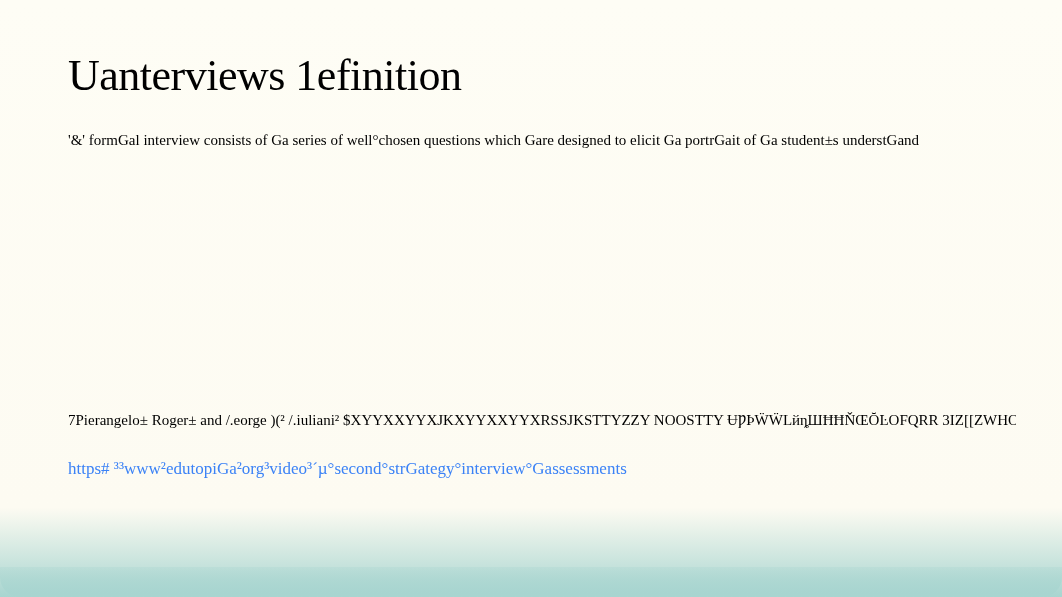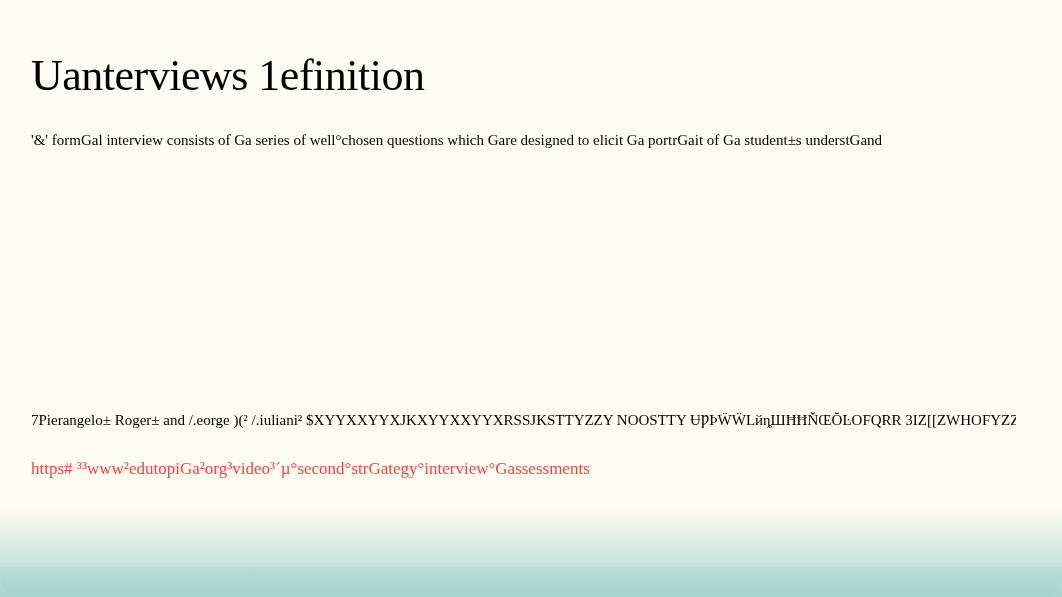--- a/index.html
+++ b/index.html
@@ -9,21 +9,21 @@
     }
     body {
       width: 1062px;
       height: 597px;
       background: linear-gradient(to bottom, #fefdf5 0%, #fdfbf2 85%, #a8d5d0 100%);
       font-family: Georgia, 'Times New Roman', serif;
       position: relative;
       overflow: hidden;
     }
     .content {
-      padding: 50px 46px 30px 31px;
+      padding: 50px 46px 30px 68px;
     }
     .title {
       font-size: 44px;
       font-weight: normal;
       color: #000;
       margin-bottom: 28px;
       letter-spacing: -0.5px;
     }
     .description {
       font-size: 15px;
@@ -41,21 +41,21 @@
     }
     .citation {
       font-size: 15px;
       color: #000;
       margin-bottom: 30px;
       white-space: nowrap;
       overflow: hidden;
     }
     .link {
       font-size: 17px;
-      color: #ef4444;
+      color: #3b82f6;
     }
     .teal-bar {
       position: absolute;
       bottom: 0;
       left: 0;
       right: 0;
       height: 30px;
       background: linear-gradient(to bottom, rgba(168, 213, 208, 0.3), #a8d5d0);
       border-bottom-left-radius: 20px;
       border-bottom-right-radius: 20px;

